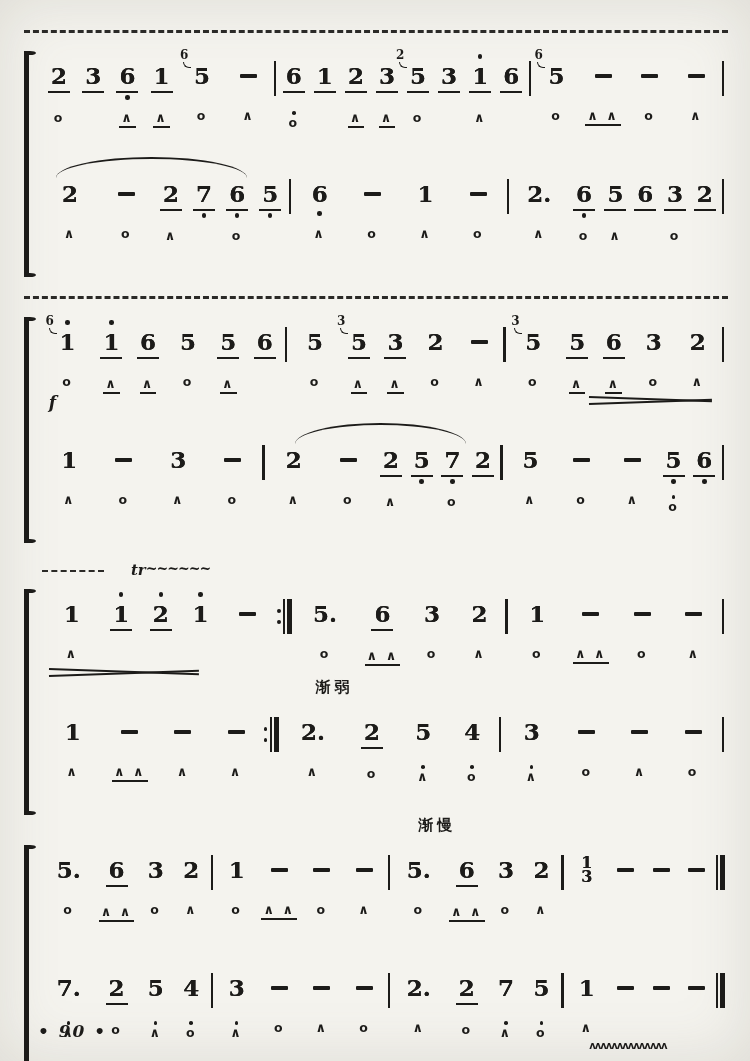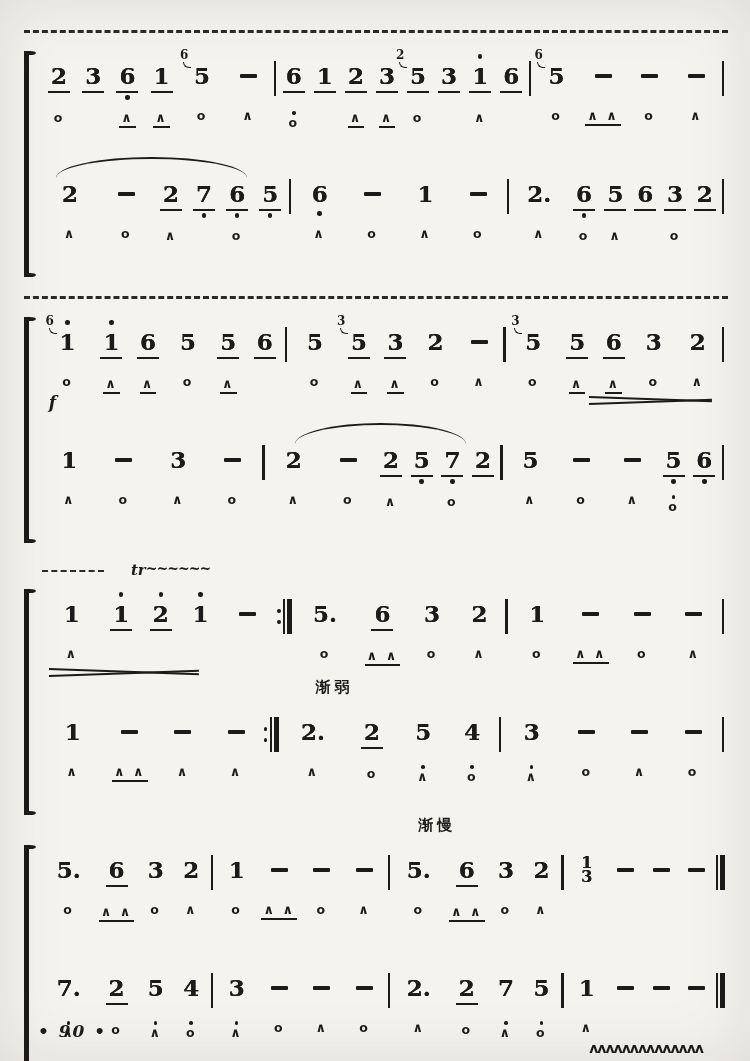--- a/index.html
+++ b/index.html
@@ -40,21 +40,21 @@
   .ov{position:absolute;}
   .ov.slur{top:-13px;height:19px;border-top:2.8px solid #1c1b19;border-radius:50% 50% 0 0/100% 100% 0 0;}
   .ov.cntext{top:-30px;font-size:15px;font-weight:700;font-family:"DejaVu Sans",sans-serif;letter-spacing:4px;white-space:nowrap;}
   .ov.trmark{top:-29px;font-size:15px;font-weight:700;font-style:italic;white-space:nowrap;}
   .ov.trmark .twave{font-style:normal;letter-spacing:-1px;font-size:14px;position:relative;top:-2px;}
   .ov.ftext{top:74px;font-size:17px;font-weight:700;font-style:italic;font-family:"DejaVu Serif",serif;}
   .ov.hp{top:78px;height:9px;}
   .ov.hp .hpl{position:absolute;left:0;right:0;height:1.8px;background:#1c1b19;}
   .ov.hp .hpl.t{top:0;transform:rotate(2deg);transform-origin:left center;}
   .ov.hp .hpl.b{bottom:0;transform:rotate(-2deg);transform-origin:left center;}
-  .ov.wavy{top:76px;font-family:"DejaVu Sans",sans-serif;font-weight:700;font-size:14px;
+  .ov.wavy{top:76px;font-family:"DejaVu Sans",sans-serif;font-weight:700;font-size:10px;
       letter-spacing:-1px;white-space:nowrap;overflow:hidden;}
   .ov.dashseg{top:-20px;border-top:2.6px dashed #2b2a27;height:0;}
   .footer-pagenum{position:absolute;left:38px;bottom:20px;font-size:17px;font-weight:700;font-style:italic;letter-spacing:2px;}
   .footer-watermark{position:absolute;right:8px;bottom:14px;font-size:13.5px;letter-spacing:1.5px;
       color:#c9857a;opacity:.85;font-family:"DejaVu Sans",sans-serif;white-space:nowrap;}
 </style>
 </head>
 <body>
 
 <div class="sheet">

